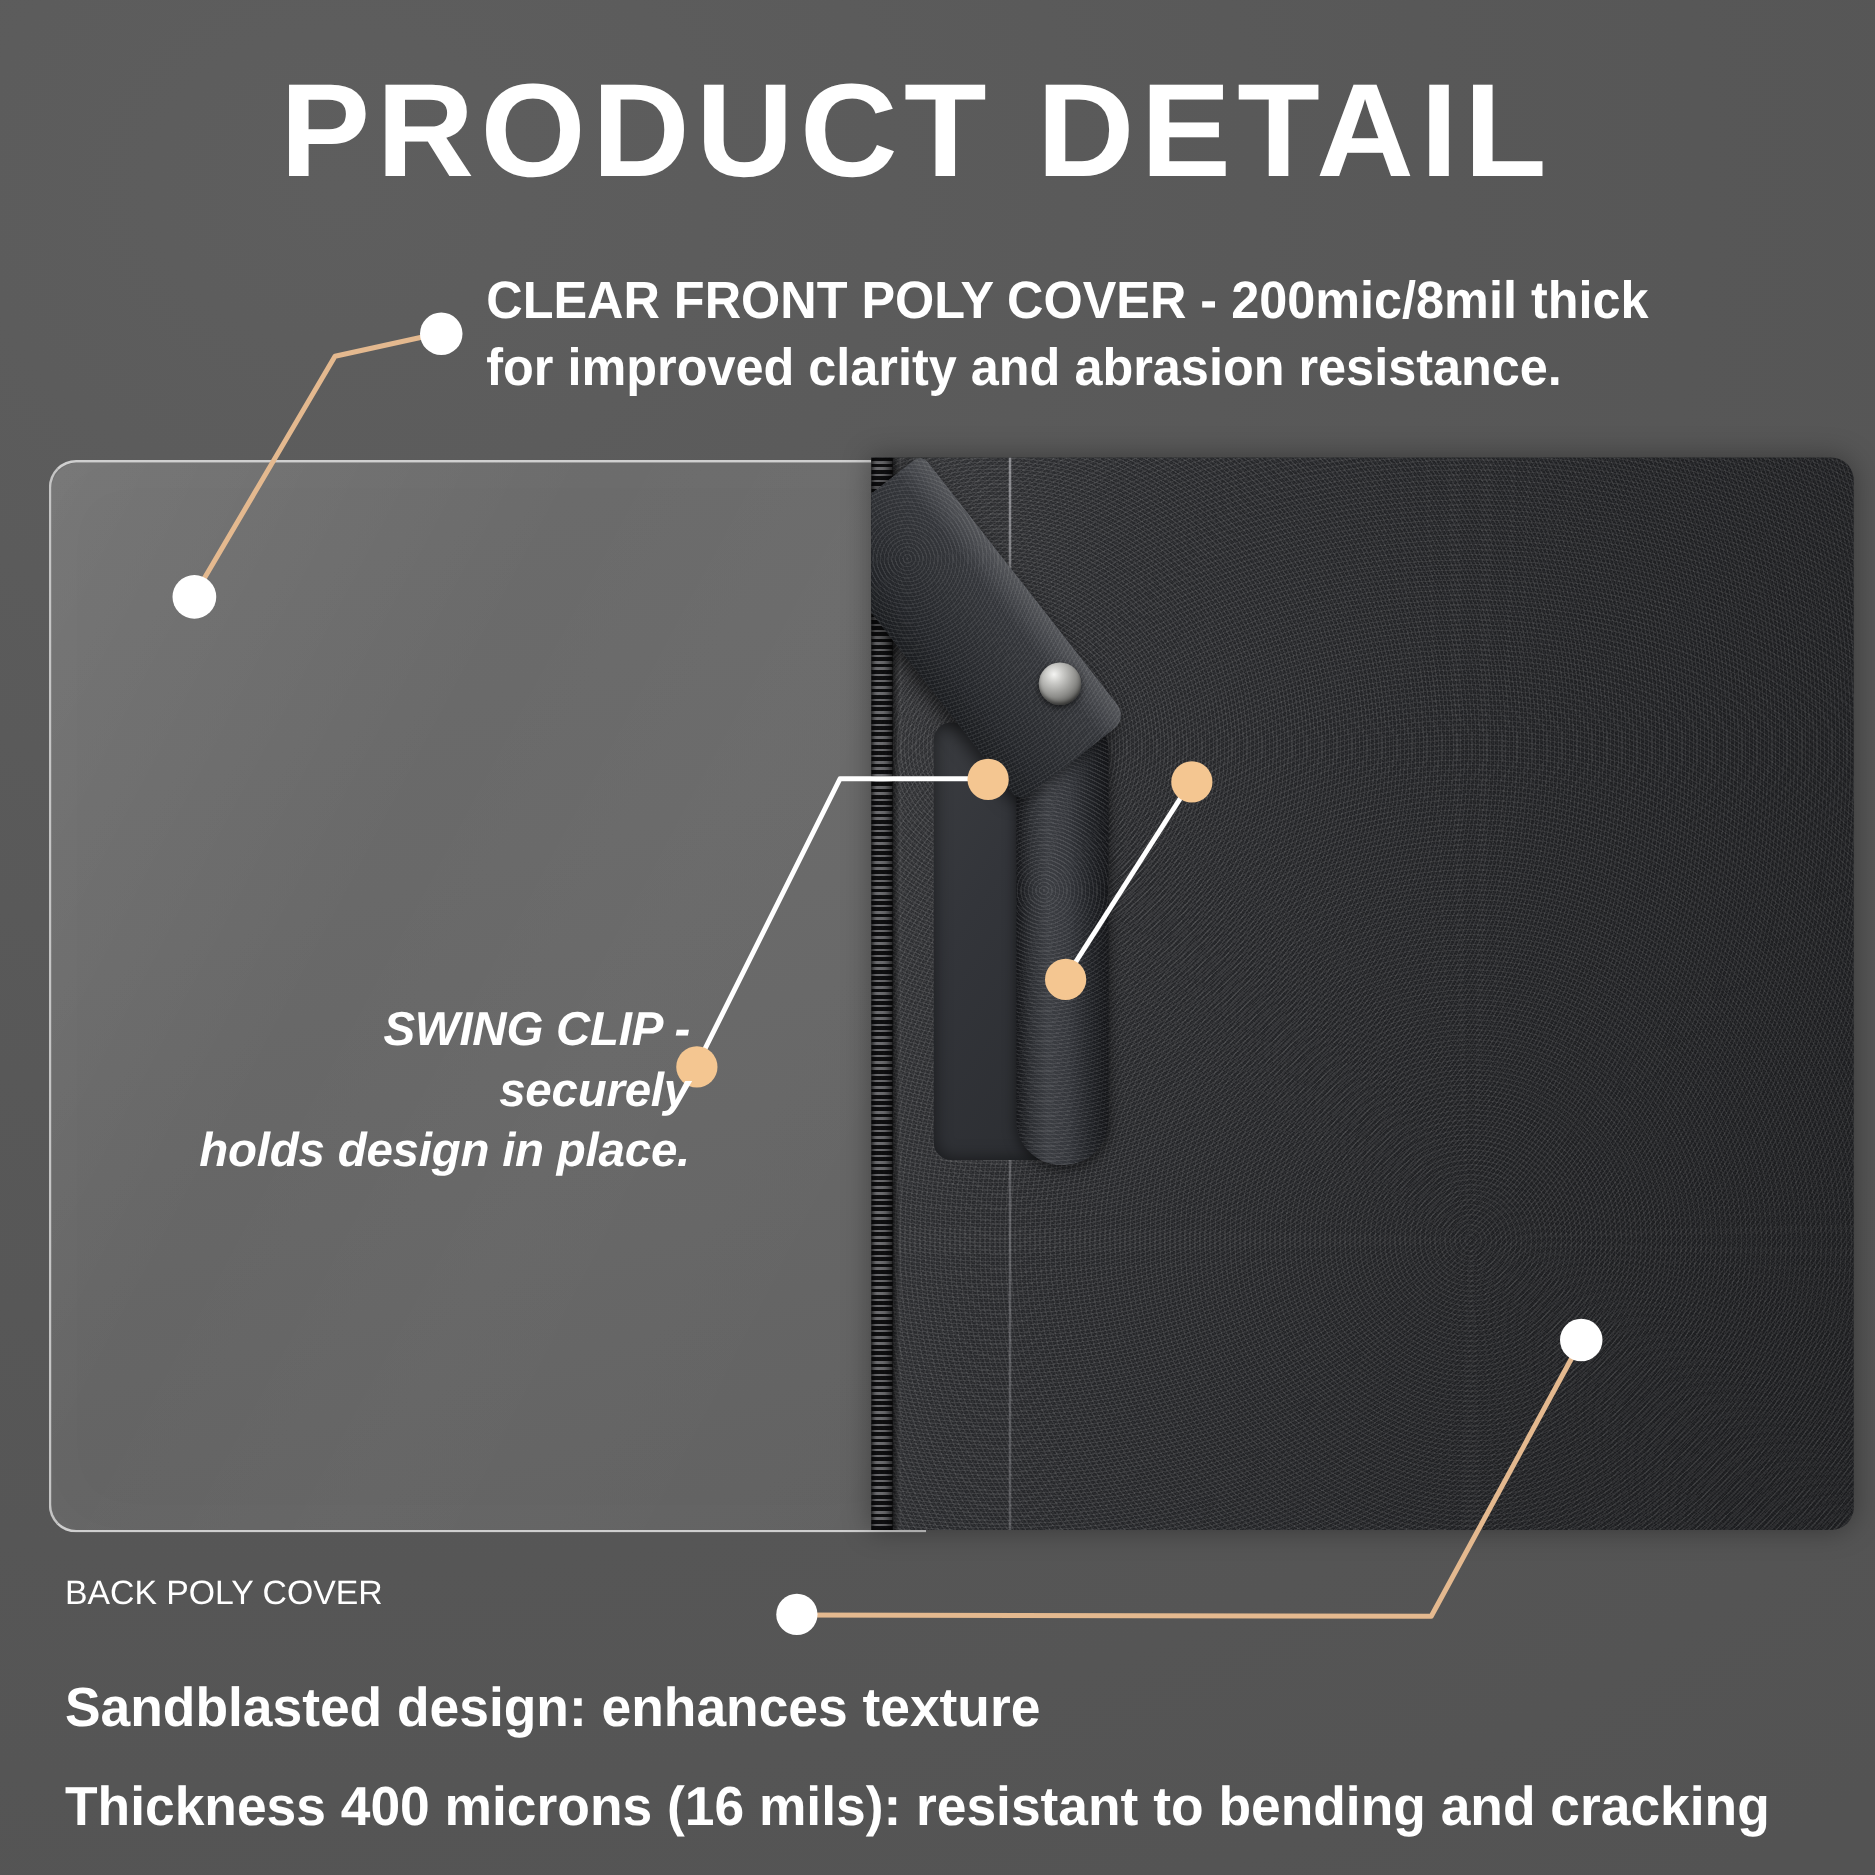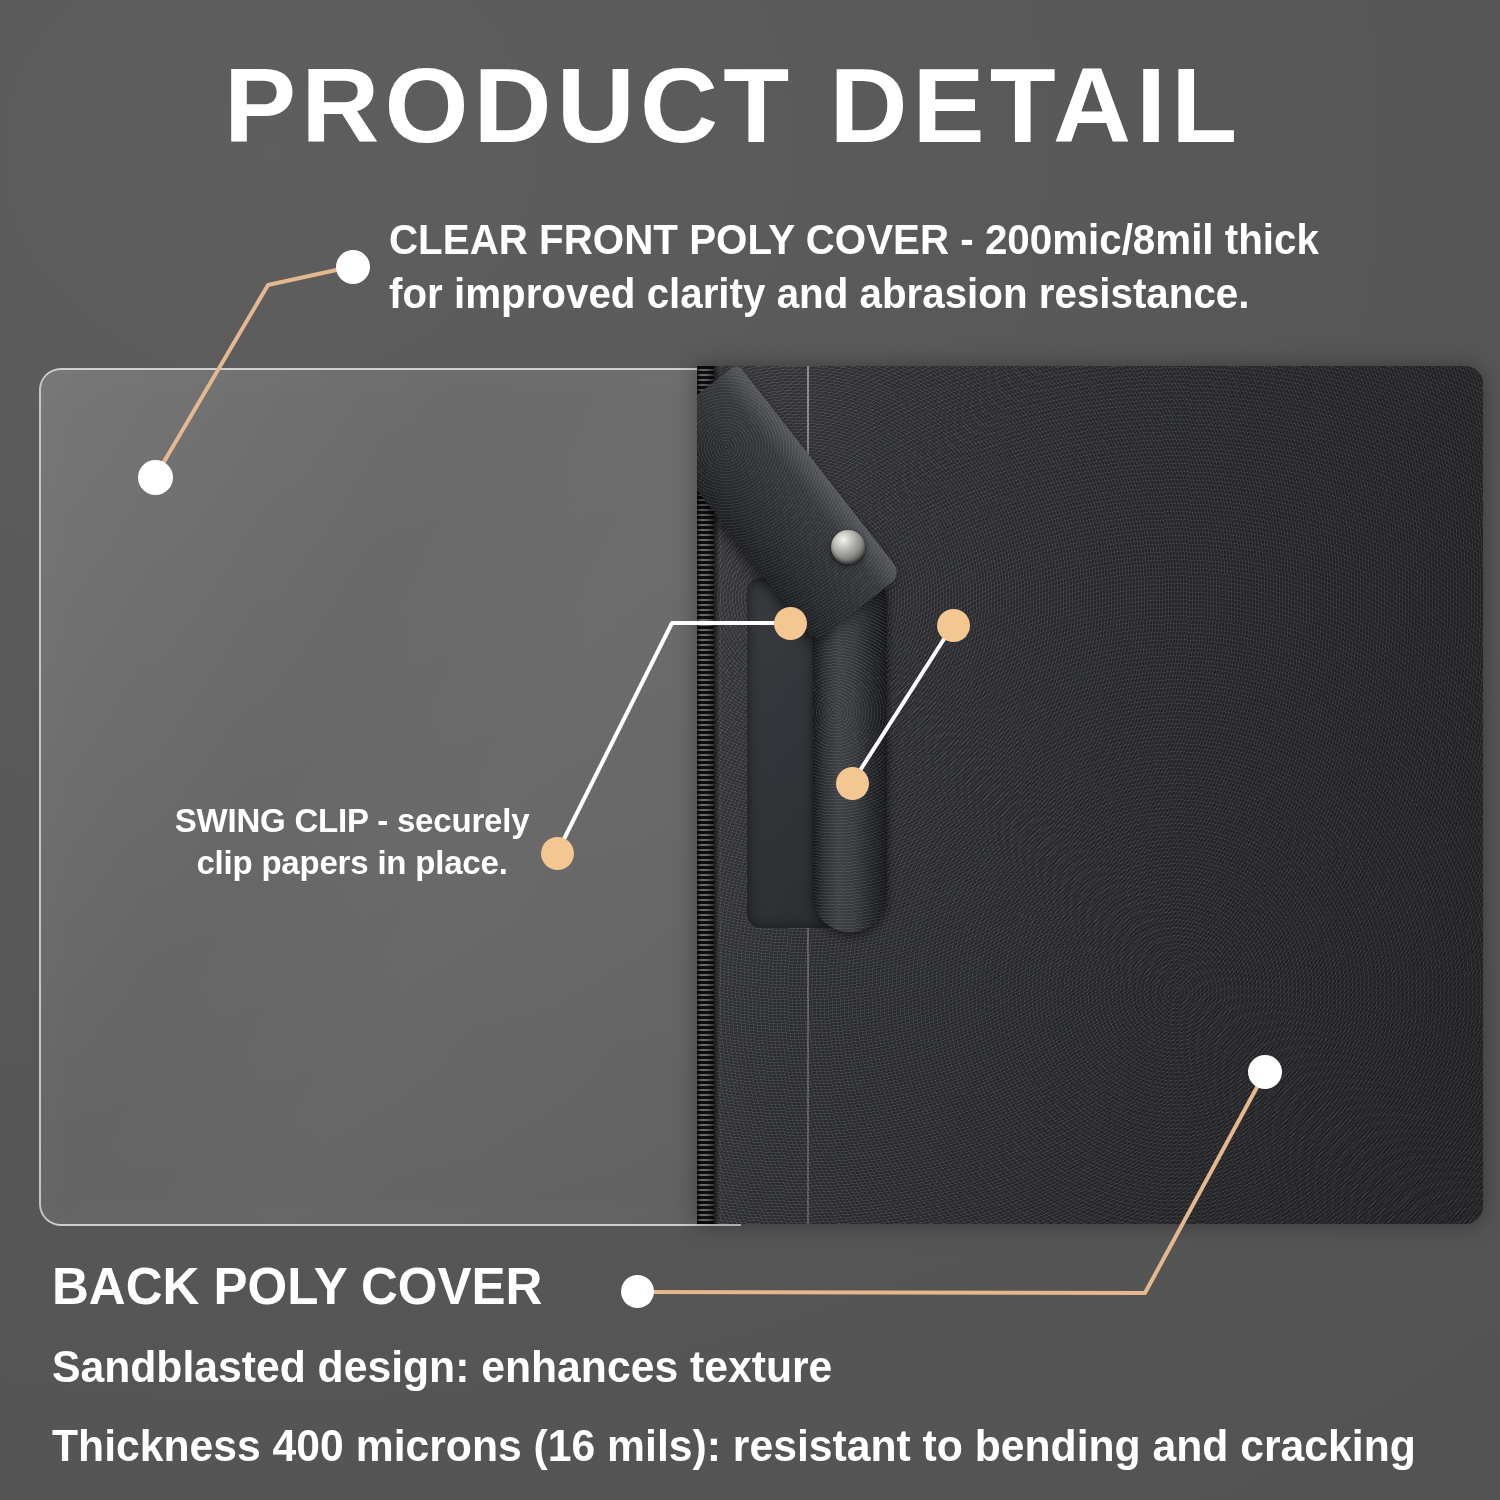--- a/index.html
+++ b/index.html
@@ -42,27 +42,27 @@
     font-family:"Liberation Sans Narrow","Liberation Sans",sans-serif;
     transform:scaleX(0.96);transform-origin:left top;
   }
   .callout.wide{
     font-family:"Liberation Sans",sans-serif;
     letter-spacing:-0.2px;
   }
 
   #callout-clear-cover{left:389px;top:213px;width:1060px;font-size:42px;}
   #callout-paper-press{left:983px;top:586px;width:500px;font-size:33px;}
-  #callout-swing-clip{left:152px;top:800px;width:400px;font-size:33px;text-align:center;}
+  #callout-swing-clip{left:152px;top:800px;width:400px;font-size:38px;text-align:right;font-style:italic;}
 
   
   #back-cover-heading{
     position:absolute;left:52px;top:1261px;
-    font-family:"Liberation Sans",sans-serif;font-weight:700;
-    font-size:51px;color:#fff;letter-spacing:0px;line-height:1;
+    font-family:"Liberation Sans",sans-serif;font-weight:400;
+    font-size:27px;color:#fff;letter-spacing:0px;line-height:1;
   }
   .bottom-line{
     position:absolute;left:52px;color:#ffffff;font-weight:700;
     font-family:"Liberation Sans Narrow","Liberation Sans",sans-serif;
     font-size:44px;line-height:1;white-space:nowrap;
     transform:scaleX(0.97);transform-origin:left top;
   }
   #bottom-line-1{top:1345px;}
   #bottom-line-2{top:1424px;}
 
@@ -258,20 +258,20 @@
   <div class="callout narrow" id="callout-clear-cover">
     <div>CLEAR FRONT POLY COVER - 200mic/8mil thick</div>
     <div>for improved clarity and abrasion resistance.</div>
   </div>
 
   <div class="callout wide" id="callout-paper-press">
   </div>
 
   <div class="callout wide" id="callout-swing-clip">
     <div>SWING CLIP - securely</div>
-    <div>clip papers in place.</div>
+    <div>holds design in place.</div>
   </div>
 
   <div id="back-cover-heading">BACK POLY COVER</div>
   <div class="bottom-line" id="bottom-line-1">Sandblasted design: enhances texture</div>
   <div class="bottom-line" id="bottom-line-2">Thickness 400 microns (16 mils): resistant to bending and cracking</div>
 
 </div>
 
 </body></html>

